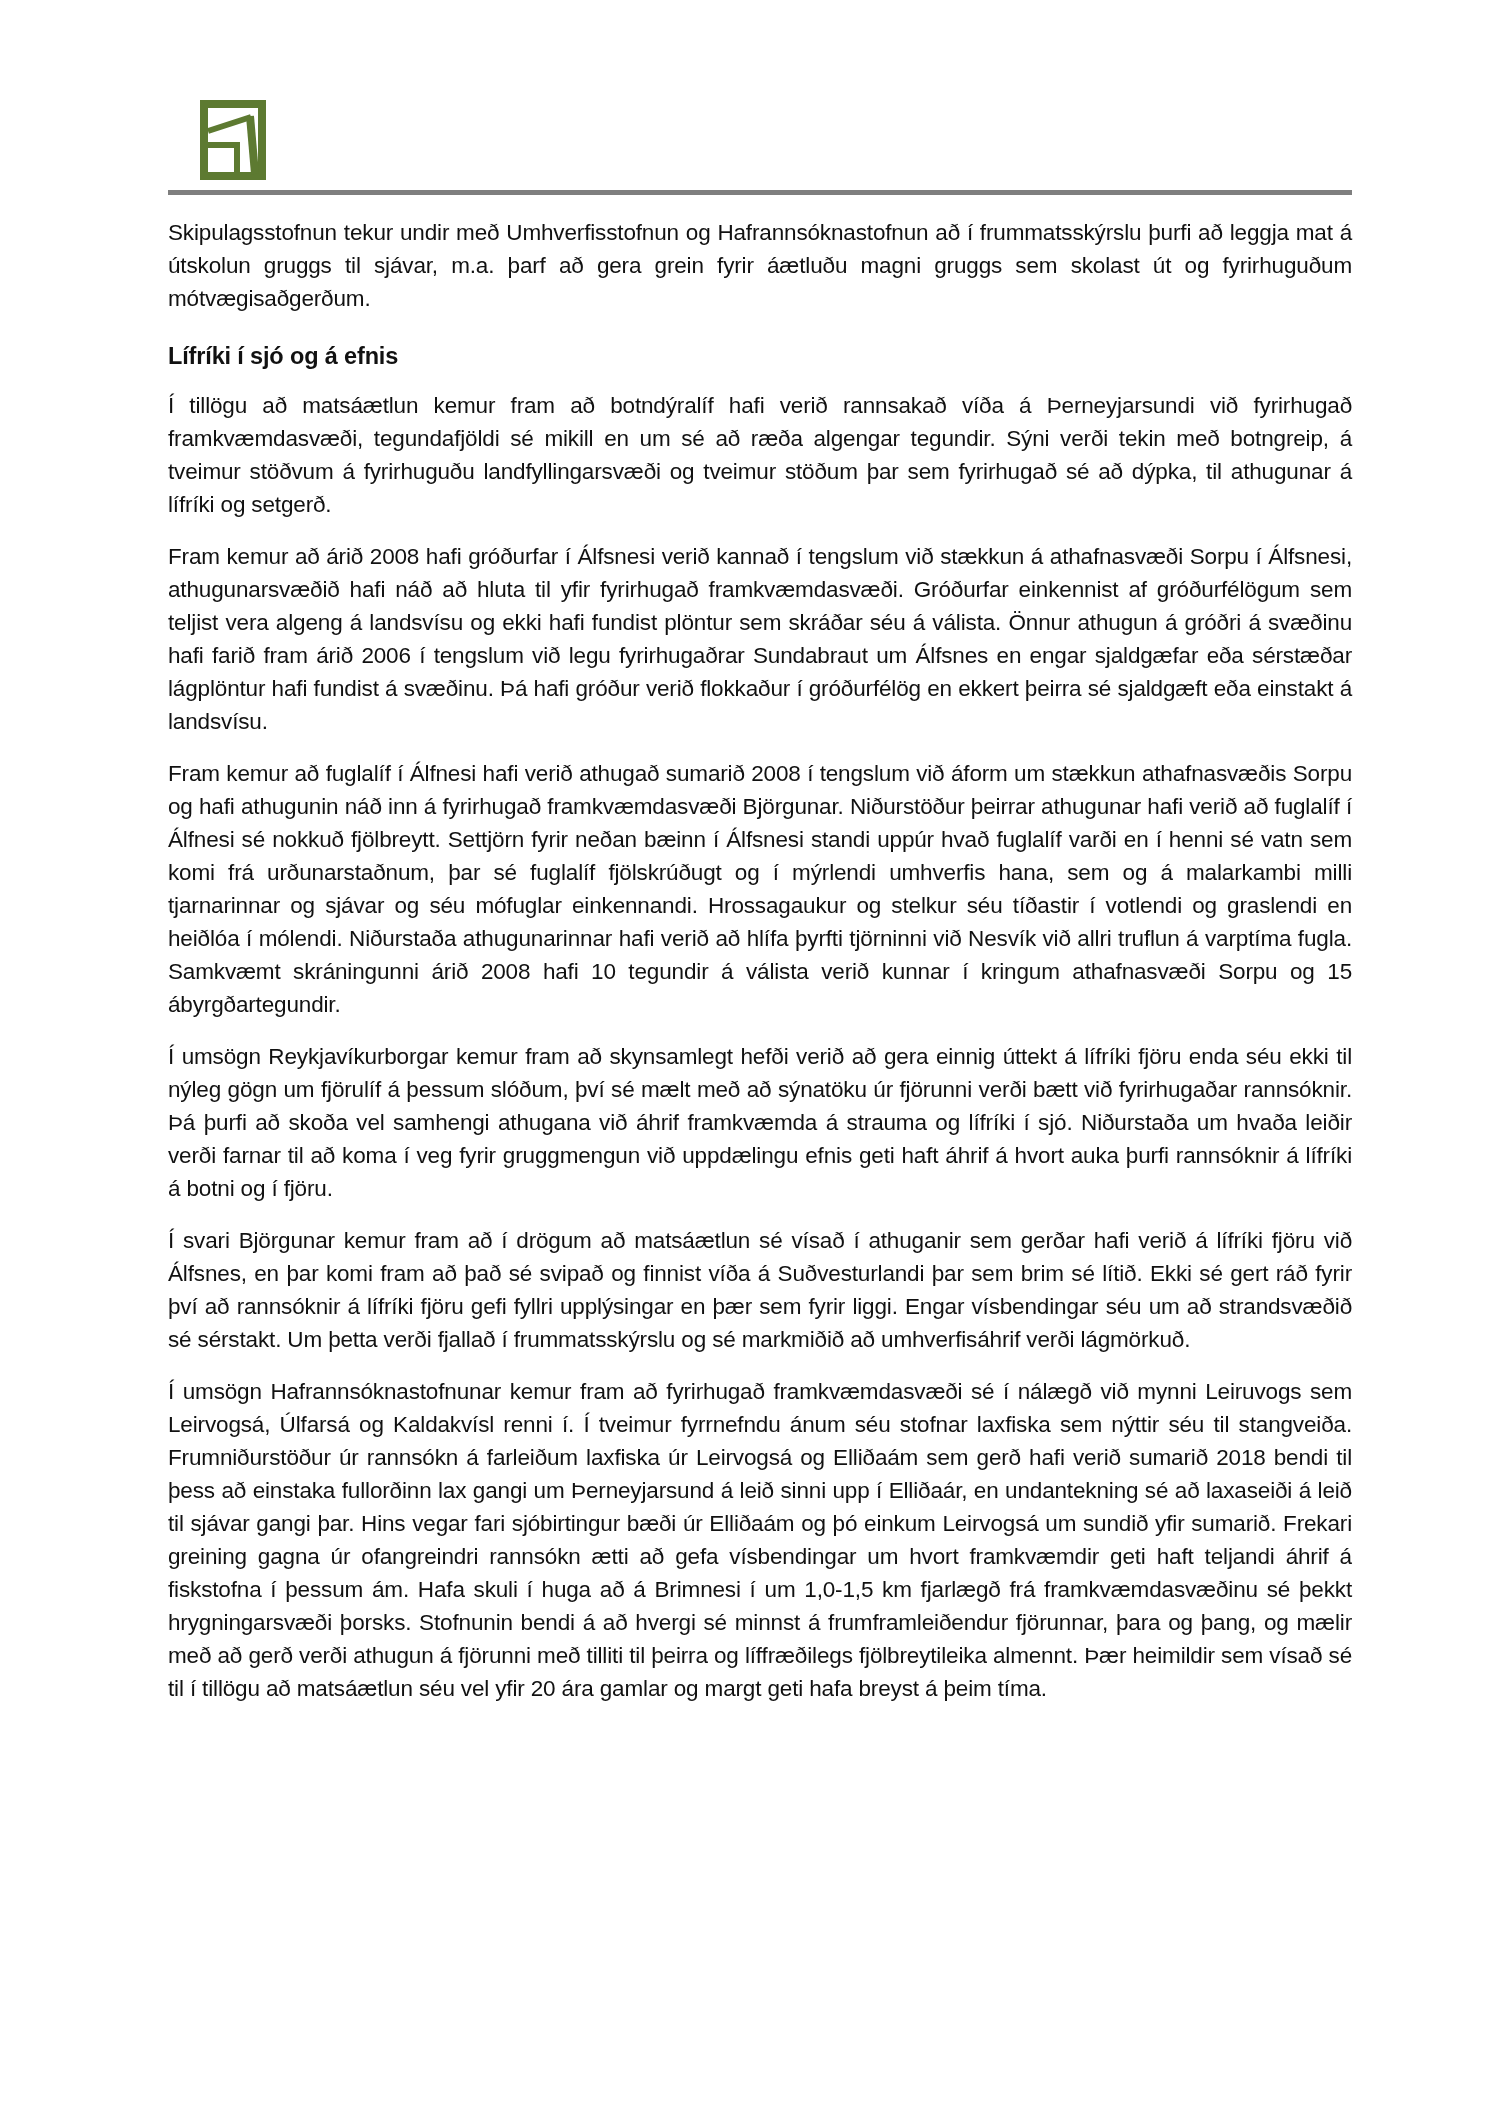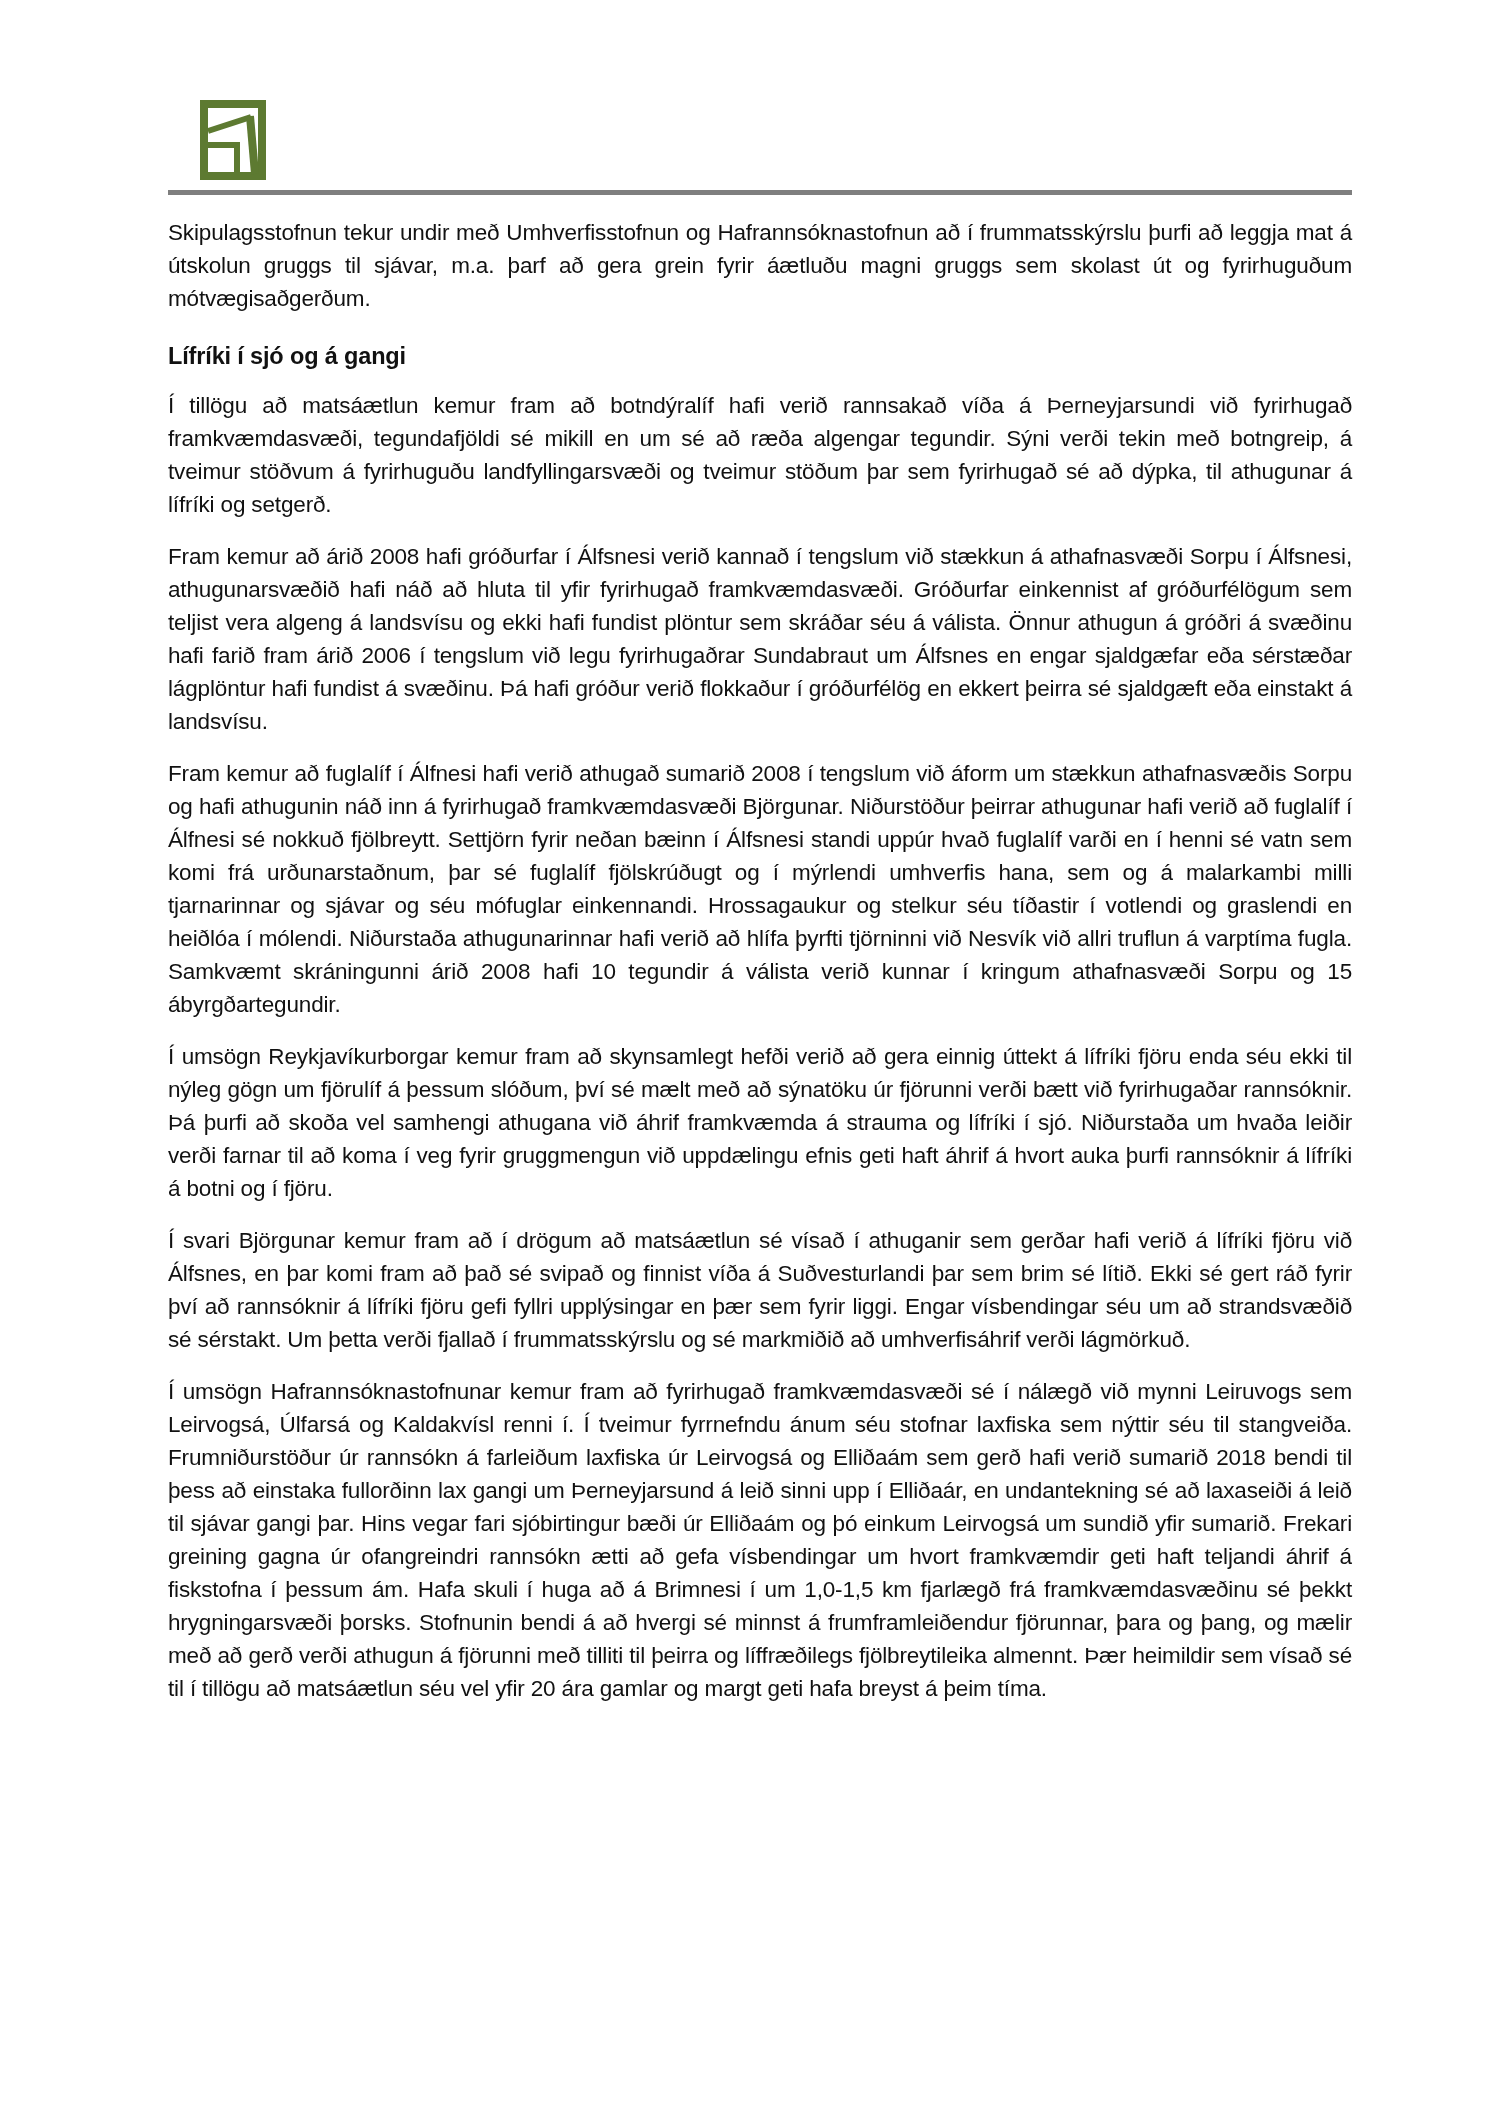--- a/index.html
+++ b/index.html
@@ -74,21 +74,21 @@
       <path d="M 50 16 L 55 74" stroke-width="8"></path>
       <path d="M 8 45 L 37 45 L 37 74" stroke-width="6"></path>
     </svg>
   </div>
 
   <div class="header-rule"></div>
 
   <div class="content">
     <p>Skipulagsstofnun tekur undir með Umhverfisstofnun og Hafrannsóknastofnun að í frummatsskýrslu þurfi að leggja mat á útskolun gruggs til sjávar, m.a. þarf að gera grein fyrir áætluðu magni gruggs sem skolast út og fyrirhuguðum mótvægisaðgerðum.</p>
 
-    <h2>Lífríki í sjó og á gangi</h2>
+    <h2>Lífríki í sjó og á efnis</h2>
 
     <p>Í tillögu að matsáætlun kemur fram að botndýralíf hafi verið rannsakað víða á Þerneyjarsundi við fyrirhugað framkvæmdasvæði, tegundafjöldi sé mikill en um sé að ræða algengar tegundir. Sýni verði tekin með botngreip, á tveimur stöðvum á fyrirhuguðu landfyllingarsvæði og tveimur stöðum þar sem fyrirhugað sé að dýpka, til athugunar á lífríki og setgerð.</p>
     <p>Fram kemur að árið 2008 hafi gróðurfar í Álfsnesi verið kannað í tengslum við stækkun á athafnasvæði Sorpu í Álfsnesi, athugunarsvæðið hafi náð að hluta til yfir fyrirhugað framkvæmdasvæði. Gróðurfar einkennist af gróðurfélögum sem teljist vera algeng á landsvísu og ekki hafi fundist plöntur sem skráðar séu á válista. Önnur athugun á gróðri á svæðinu hafi farið fram árið 2006 í tengslum við legu fyrirhugaðrar Sundabraut um Álfsnes en engar sjaldgæfar eða sérstæðar lágplöntur hafi fundist á svæðinu. Þá hafi gróður verið flokkaður í gróðurfélög en ekkert þeirra sé sjaldgæft eða einstakt á landsvísu.</p>
     <p>Fram kemur að fuglalíf í Álfnesi hafi verið athugað sumarið 2008 í tengslum við áform um stækkun athafnasvæðis Sorpu og hafi athugunin náð inn á fyrirhugað framkvæmdasvæði Björgunar. Niðurstöður þeirrar athugunar hafi verið að fuglalíf í Álfnesi sé nokkuð fjölbreytt. Settjörn fyrir neðan bæinn í Álfsnesi standi uppúr hvað fuglalíf varði en í henni sé vatn sem komi frá urðunarstaðnum, þar sé fuglalíf fjölskrúðugt og í mýrlendi umhverfis hana, sem og á malarkambi milli tjarnarinnar og sjávar og séu mófuglar einkennandi. Hrossagaukur og stelkur séu tíðastir í votlendi og graslendi en heiðlóa í mólendi. Niðurstaða athugunarinnar hafi verið að hlífa þyrfti tjörninni við Nesvík við allri truflun á varptíma fugla. Samkvæmt skráningunni árið 2008 hafi 10 tegundir á válista verið kunnar í kringum athafnasvæði Sorpu og 15 ábyrgðartegundir.</p>
     <p>Í umsögn Reykjavíkurborgar kemur fram að skynsamlegt hefði verið að gera einnig úttekt á lífríki fjöru enda séu ekki til nýleg gögn um fjörulíf á þessum slóðum, því sé mælt með að sýnatöku úr fjörunni verði bætt við fyrirhugaðar rannsóknir. Þá þurfi að skoða vel samhengi athugana við áhrif framkvæmda á strauma og lífríki í sjó. Niðurstaða um hvaða leiðir verði farnar til að koma í veg fyrir gruggmengun við uppdælingu efnis geti haft áhrif á hvort auka þurfi rannsóknir á lífríki á botni og í fjöru.</p>
     <p>Í svari Björgunar kemur fram að í drögum að matsáætlun sé vísað í athuganir sem gerðar hafi verið á lífríki fjöru við Álfsnes, en þar komi fram að það sé svipað og finnist víða á Suðvesturlandi þar sem brim sé lítið. Ekki sé gert ráð fyrir því að rannsóknir á lífríki fjöru gefi fyllri upplýsingar en þær sem fyrir liggi. Engar vísbendingar séu um að strandsvæðið sé sérstakt. Um þetta verði fjallað í frummatsskýrslu og sé markmiðið að umhverfisáhrif verði lágmörkuð.</p>
     <p>Í umsögn Hafrannsóknastofnunar kemur fram að fyrirhugað framkvæmdasvæði sé í nálægð við mynni Leiruvogs sem Leirvogsá, Úlfarsá og Kaldakvísl renni í. Í tveimur fyrrnefndu ánum séu stofnar laxfiska sem nýttir séu til stangveiða. Frumniðurstöður úr rannsókn á farleiðum laxfiska úr Leirvogsá og Elliðaám sem gerð hafi verið sumarið 2018 bendi til þess að einstaka fullorðinn lax gangi um Þerneyjarsund á leið sinni upp í Elliðaár, en undantekning sé að laxaseiði á leið til sjávar gangi þar. Hins vegar fari sjóbirtingur bæði úr Elliðaám og þó einkum Leirvogsá um sundið yfir sumarið. Frekari greining gagna úr ofangreindri rannsókn ætti að gefa vísbendingar um hvort framkvæmdir geti haft teljandi áhrif á fiskstofna í þessum ám. Hafa skuli í huga að á Brimnesi í um 1,0-1,5 km fjarlægð frá framkvæmdasvæðinu sé þekkt hrygningarsvæði þorsks. Stofnunin bendi á að hvergi sé minnst á frumframleiðendur fjörunnar, þara og þang, og mælir með að gerð verði athugun á fjörunni með tilliti til þeirra og líffræðilegs fjölbreytileika almennt. Þær heimildir sem vísað sé til í tillögu að matsáætlun séu vel yfir 20 ára gamlar og margt geti hafa breyst á þeim tíma.</p>
   </div>
 
   <div class="page-number">4</div>

